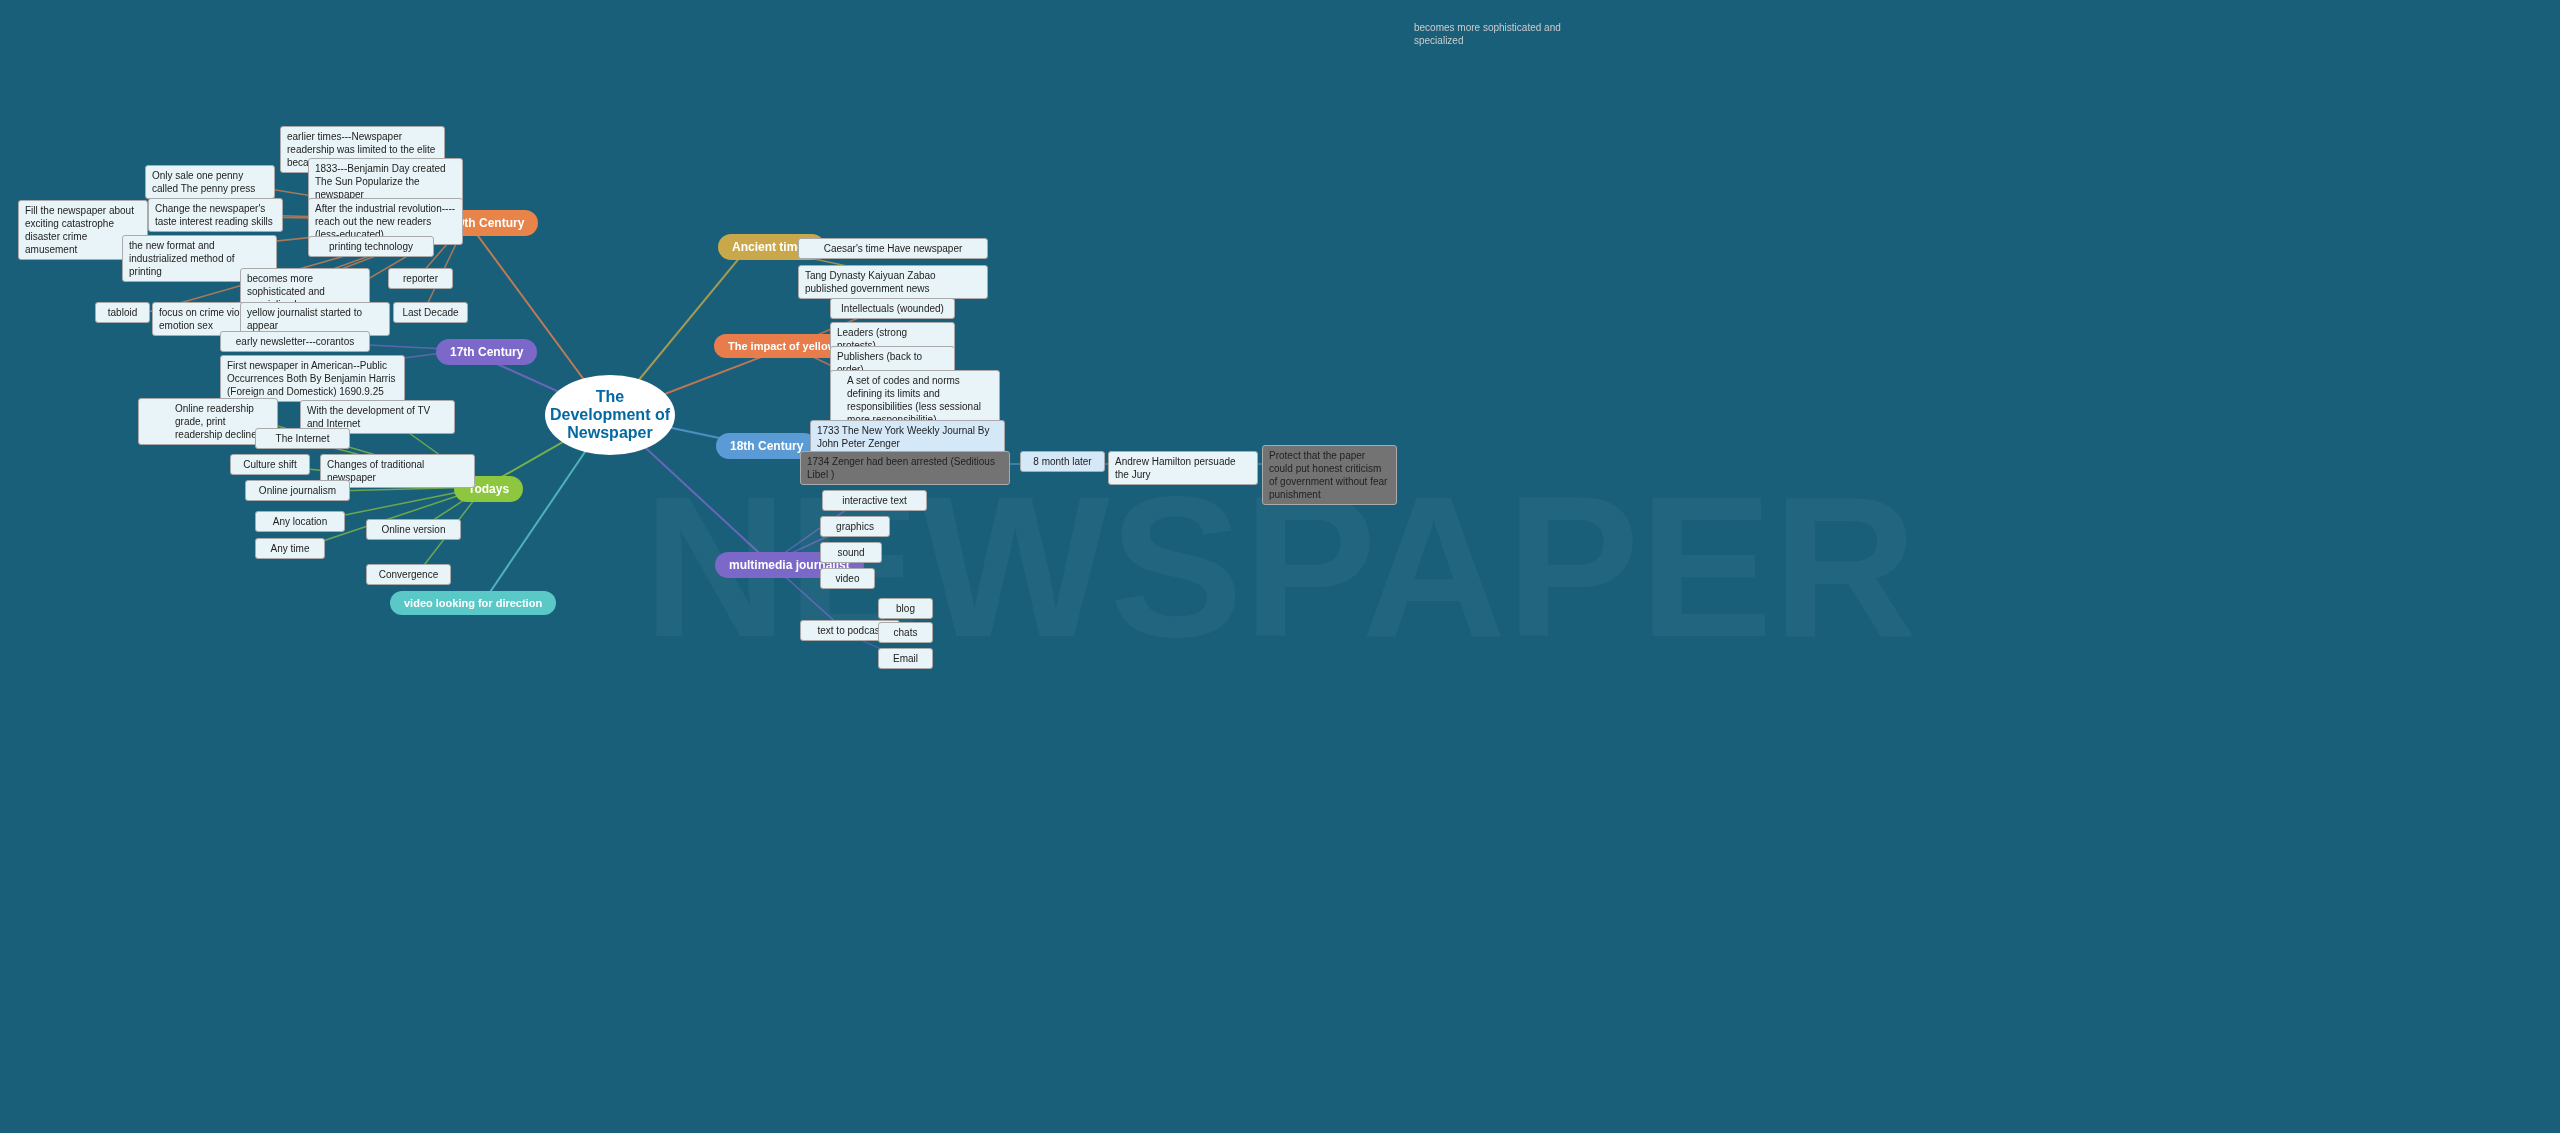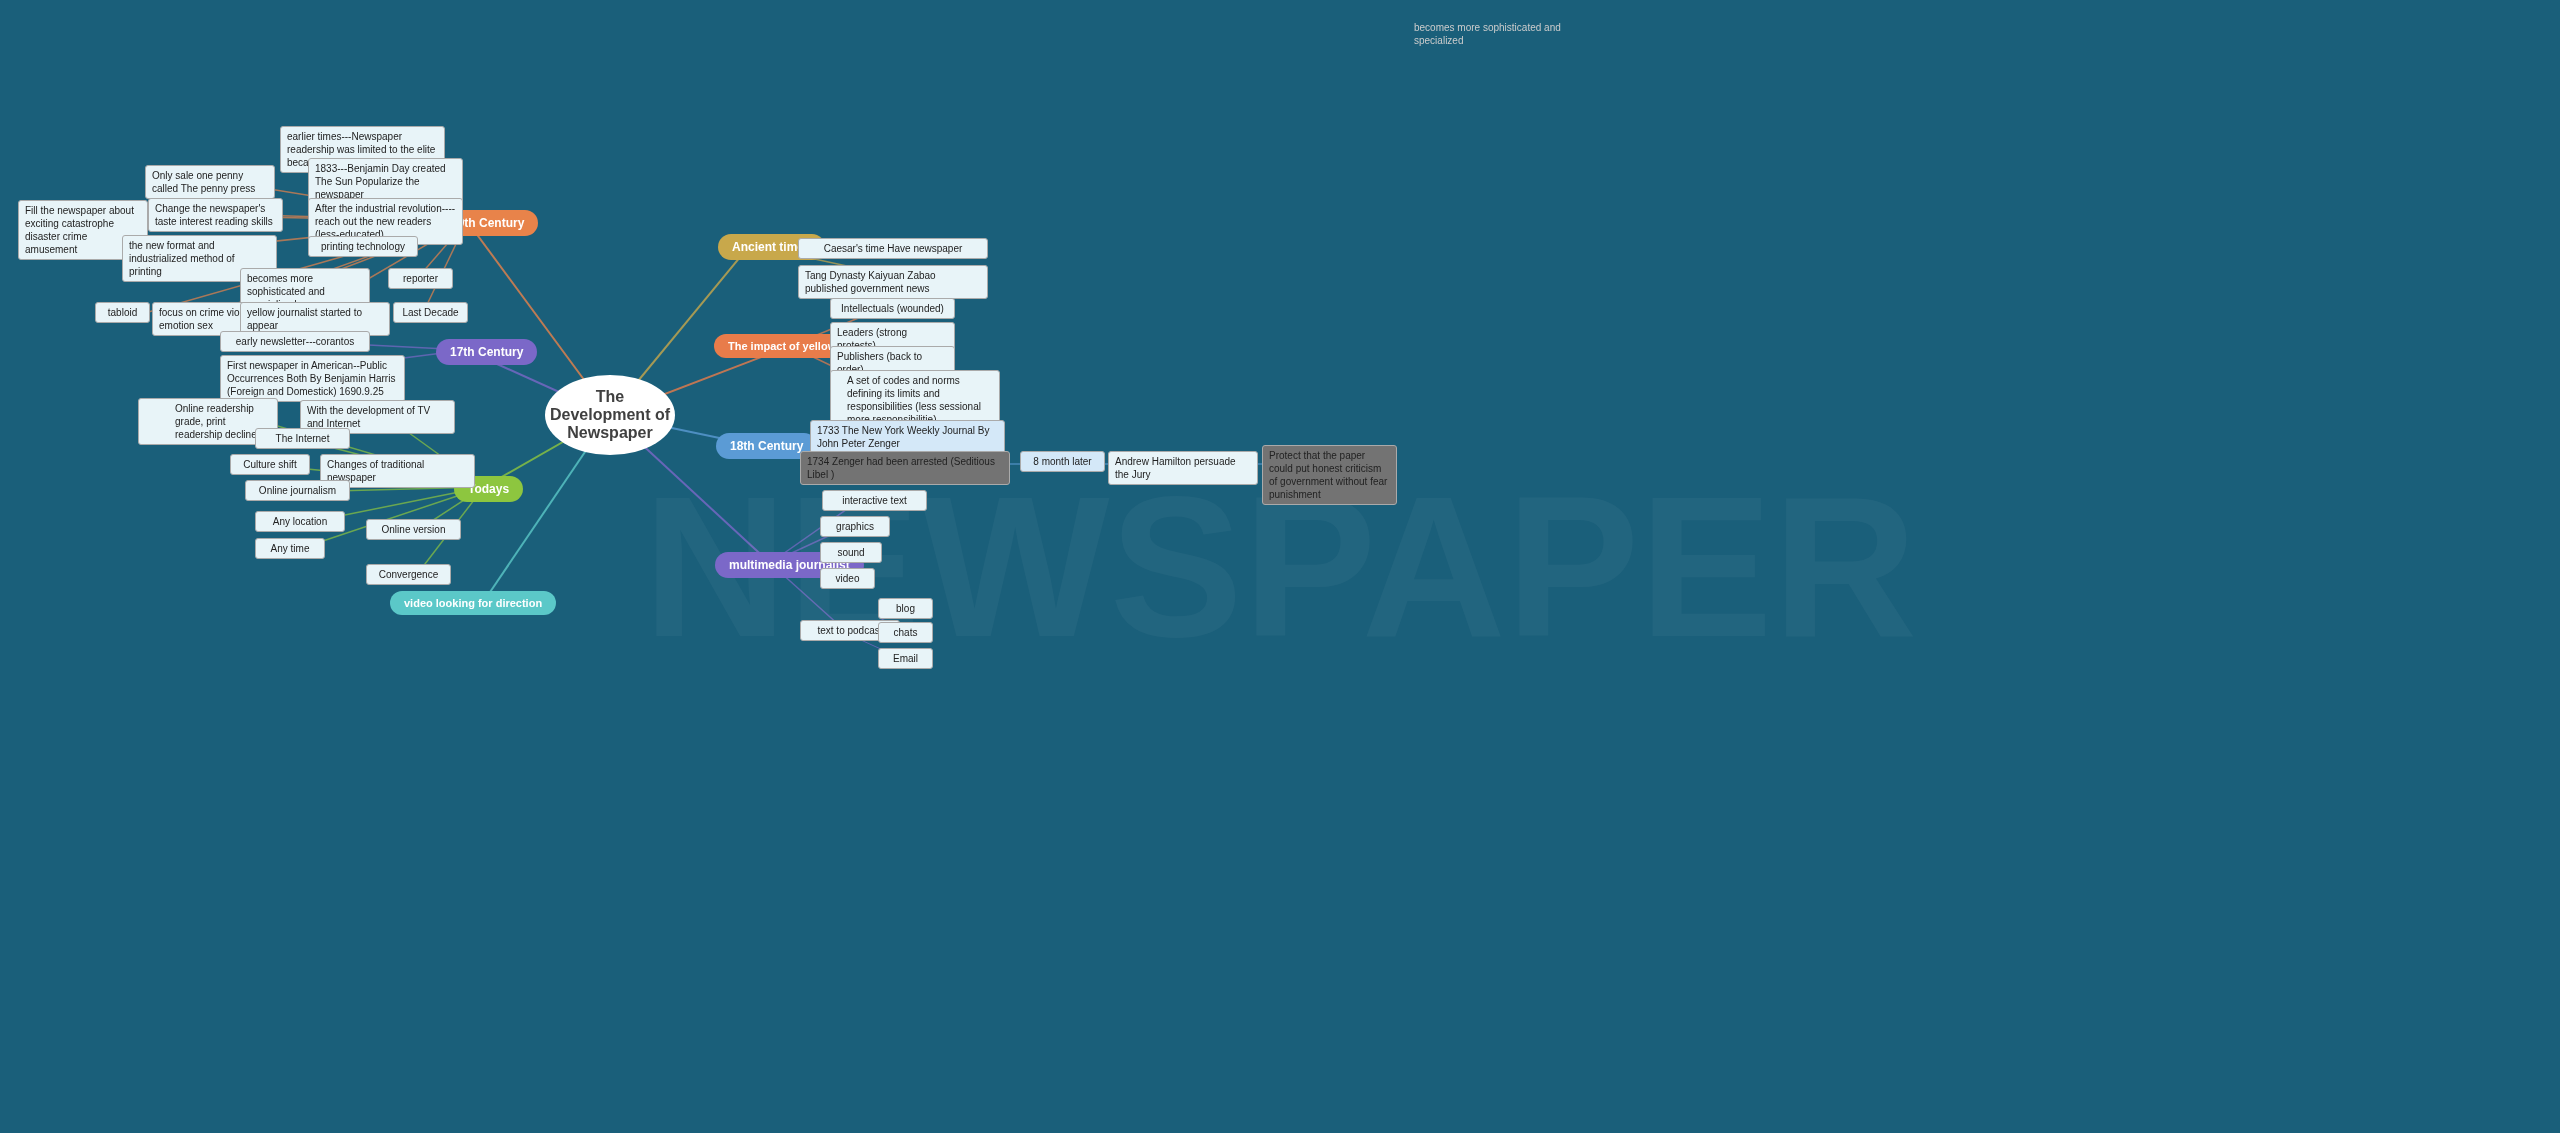--- a/index.html
+++ b/index.html
@@ -35,21 +35,21 @@
       text-align: center;
       padding: 4px 6px;
     }
     .node-center {
       background: white;
       border-radius: 50%;
       width: 130px;
       height: 80px;
       font-size: 16px;
       font-weight: bold;
-      color: #404040;
+      color: #0369a1;
       display: flex;
       align-items: center;
       justify-content: center;
       text-align: center;
       position: absolute;
     }
     .node-branch {
       border-radius: 20px;
       color: white;
       font-size: 12px;
@@ -210,21 +210,21 @@
   </div>
   <div class="node node-leaf" style="left:148px; top:198px; width:135px;">
     <span>Change the newspaper's  taste  interest  reading skills</span>
   </div>
   <div class="node node-leaf" style="left:308px; top:198px; width:155px;">
     <span>After the industrial revolution----reach out the new readers  (less-educated)</span>
   </div>
   <div class="node node-leaf" style="left:122px; top:235px; width:155px;">
     <span>the new format and industrialized method of printing</span>
   </div>
-  <div class="node node-leaf" style="left:308px; top:236px; width:110px;">
+  <div class="node node-leaf" style="left:308px; top:236px; width:126px;">
     <span>printing technology</span>
   </div>
   <div class="node node-leaf" style="left:240px; top:268px; width:130px;">
     <span>becomes more sophisticated and specialized</span>
   </div>
   <div class="node node-leaf" style="left:388px; top:268px; width:65px;">
     <span>reporter</span>
   </div>
   <div class="node node-leaf" style="left:95px; top:302px; width:55px;">
     <span>tabloid</span>

